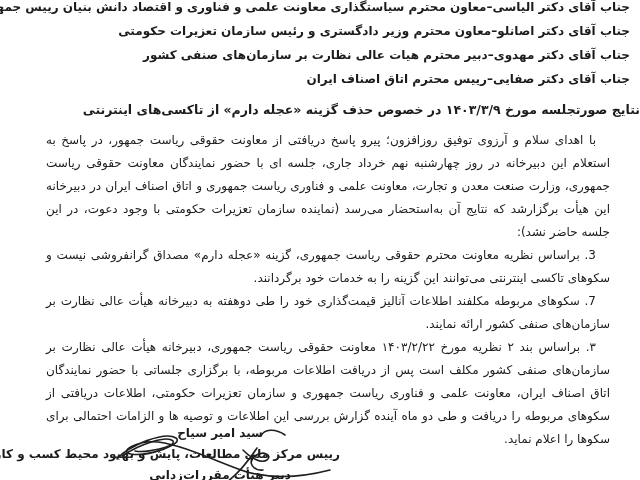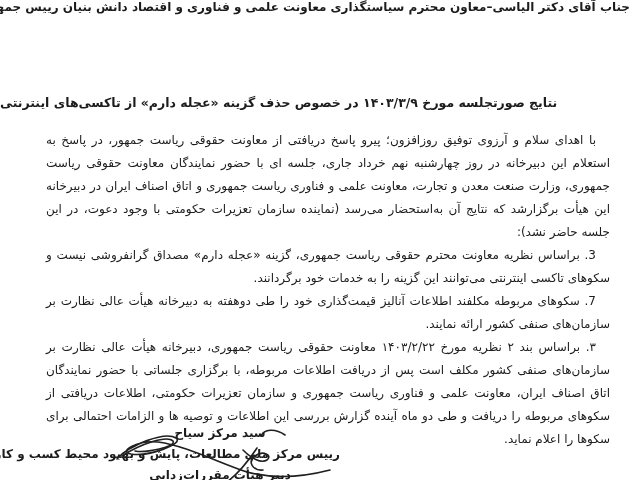--- a/index.html
+++ b/index.html
@@ -24,24 +24,24 @@
     font-weight: bold;
     font-size: 12px;
     line-height: 24px;
   }
   .recipient-line {
     white-space: nowrap;
     letter-spacing: 0;
   }
   .subject {
     position: absolute;
-    top: 95px;
+    top: 102px;
     left: 0;
     right: 0;
-    text-align: left;
+    text-align: right;
     font-weight: bold;
     font-size: 12.5px;
     white-space: nowrap;
   }
   .body-text {
     position: absolute;
     top: 129px;
     right: 30px;
     left: 46px;
     font-size: 12px;
@@ -74,33 +74,36 @@
   }
   .scribble svg { width: 100%; height: 100%; }
 </style>
 </head>
 <body>
 
 <div class="page">
 
   <div class="recipients">
     <div class="recipient-line">جناب آقای دکتر الیاسی–معاون محترم سیاستگذاری معاونت علمی و فناوری و اقتصاد دانش بنیان رییس جمهور</div>
+    <div class="recipient-line">جناب آقای دکتر اصانلو–معاون محترم وزیر دادگستری و رئیس سازمان تعزیرات حکومتی</div>
+    <div class="recipient-line">جناب آقای دکتر مهدوی–دبیر محترم هیات عالی نظارت بر سازمان‌های صنفی کشور</div>
+    <div class="recipient-line">جناب آقای دکتر صفایی–رییس محترم اتاق اصناف ایران</div>
   </div>
 
   <div class="subject">نتایج صورتجلسه مورخ ۱۴۰۳/۳/۹ در خصوص حذف گزینه «عجله دارم» از تاکسی‌های اینترنتی</div>
 
   <div class="body-text">
     <p>با اهدای سلام و آرزوی توفیق روزافزون؛ پیرو پاسخ دریافتی از معاونت حقوقی ریاست جمهور، در پاسخ به استعلام این دبیرخانه در روز چهارشنبه نهم خرداد جاری، جلسه ای با حضور نمایندگان معاونت حقوقی ریاست جمهوری، وزارت صنعت معدن و تجارت، معاونت علمی و فناوری ریاست جمهوری و اتاق اصناف ایران در دبیرخانه این هیأت برگزارشد که نتایج آن به‌استحضار می‌رسد (نماینده سازمان تعزیرات حکومتی با وجود دعوت، در این جلسه حاضر نشد):</p>
     <p>3. براساس نظریه معاونت محترم حقوقی ریاست جمهوری، گزینه «عجله دارم» مصداق گرانفروشی نیست و سکوهای تاکسی اینترنتی می‌توانند این گزینه را به خدمات خود برگردانند.</p>
     <p>7. سکوهای مربوطه مکلفند اطلاعات آنالیز قیمت‌گذاری خود را طی دوهفته به دبیرخانه هیأت عالی نظارت بر سازمان‌های صنفی کشور ارائه نمایند.</p>
     <p>۳. براساس بند ۲ نظریه مورخ ۱۴۰۳/۲/۲۲ معاونت حقوقی ریاست جمهوری، دبیرخانه هیأت عالی نظارت بر سازمان‌های صنفی کشور مکلف است پس از دریافت اطلاعات مربوطه، با برگزاری جلساتی با حضور نمایندگان اتاق اصناف ایران، معاونت علمی و فناوری ریاست جمهوری و سازمان تعزیرات حکومتی، اطلاعات دریافتی از سکوهای مربوطه را دریافت و طی دو ماه آینده گزارش بررسی این اطلاعات و توصیه ها و الزامات احتمالی برای سکوها را اعلام نماید.</p>
   </div>
 
   <div class="signature-block">
-    <div class="sig-line">سید مرکز سیاح</div>
+    <div class="sig-line">سید امیر سیاح</div>
     <div class="sig-line">رییس مرکز ملی مطالعات، پایش و بهبود محیط کسب و کار</div>
     <div class="sig-line">دبیر هیأت مقررات‌زدایی</div>
   </div>
 
   <div class="scribble">
     <svg viewBox="0 0 245 58" xmlns="http://www.w3.org/2000/svg" fill="none" stroke="#1f1f1f" stroke-width="1.6" stroke-linecap="round">
 
       <path d="M 22 33 C 34 19, 70 5, 81 12 C 90 18, 52 31, 36 28 C 22 25, 44 14, 63 16 C 92 20, 122 36, 152 46"></path>
 
       <path d="M 27 30 C 45 18, 72 9, 78 15 C 82 21, 50 27, 40 25"></path>

